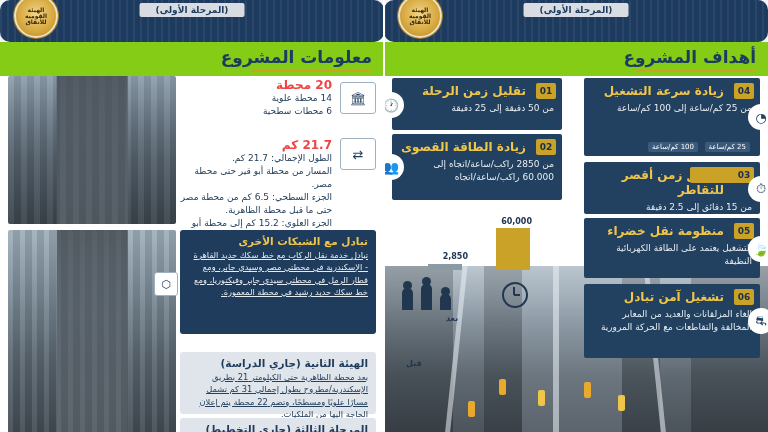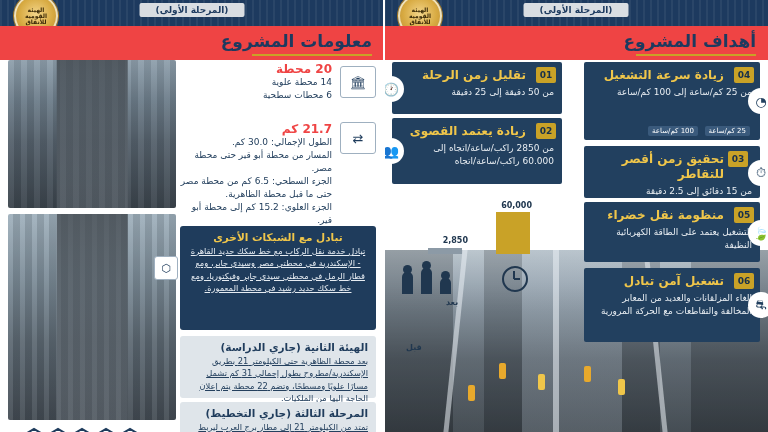--- a/index.html
+++ b/index.html
@@ -8,38 +8,38 @@
     background:#ffffff;
     font-family:"DejaVu Sans","Liberation Sans",sans-serif;
   }
   .page{position:relative;width:768px;height:432px;display:flex;}
   .panel{position:relative;height:432px;overflow:hidden;background:#f2f4f7;}
   .panel-left{width:384px;}
   .panel-right{width:384px;}
   .divider{position:absolute;left:383px;top:0;width:2px;height:432px;background:#ffffff;z-index:40;}
 
   
-  .topband{position:relative;height:26px;background:#1d3a5f;overflow:hidden;}
+  .topband{position:relative;height:42px;background:#1d3a5f;overflow:hidden;border-radius:10px;}
   .topband .pattern{position:absolute;inset:0;
     background:repeating-linear-gradient(90deg,rgba(255,255,255,.06) 0 2px,transparent 2px 7px);}
   .phase-pill{
     position:absolute;top:3px;left:50%;transform:translateX(-50%);
     background:#d9dde2;color:#1d3a5f;font-size:9px;font-weight:bold;
     padding:2px 16px;border-radius:2px;white-space:nowrap;
   }
   .seal{
     position:absolute;top:-6px;left:14px;width:40px;height:40px;border-radius:50%;
     background:radial-gradient(circle at 50% 45%,#f3d58a 0%,#d8ab43 55%,#b8862a 100%);
     border:2px solid #f0e2bb;box-shadow:0 0 0 1px #a8791f;
     display:flex;align-items:center;justify-content:center;
   }
   .seal span{font-size:6px;color:#3c2b08;font-weight:bold;text-align:center;line-height:1.05;}
 
   
-  .head-wrap{position:relative;height:34px;background:#ef4444;}
+  .head-wrap{position:relative;height:34px;background:#84cc16;}
   .head-title{
     position:absolute;top:5px;right:12px;font-size:17px;font-weight:bold;color:#1d3a5f;
   }
   .head-rule{position:absolute;right:12px;top:28px;width:120px;height:2px;background:#c9a227;}
 
   
   .left-body{position:relative;height:372px;background:#ffffff;}
   .photo-left{
     position:absolute;left:0;bottom:0;width:384px;height:182px;overflow:hidden;
   }
@@ -181,33 +181,33 @@
       <div class="goal blue card-l" style="top:2px;height:52px;">
         <div class="num" style="right:6px;">01</div>
         <div class="ico" style="left:-14px;top:14px;">🕐</div>
         <div class="ttl" style="padding-right:28px;">تقليل زمن الرحلة</div>
         <div class="txt">من 50 دقيقة إلى 25 دقيقة</div>
       </div>
 
       <div class="goal blue card-l" style="top:58px;height:66px;">
         <div class="num" style="right:6px;">02</div>
         <div class="ico" style="left:-14px;top:20px;">👥</div>
-        <div class="ttl" style="padding-right:28px;">زيادة يعتمد القصوى</div>
+        <div class="ttl" style="padding-right:28px;">زيادة الطاقة القصوى</div>
         <div class="txt">من 2850 راكب/ساعة/اتجاه إلى 60.000 راكب/ساعة/اتجاه</div>
       </div>
 
       <div class="bar-area" style="left:12px;top:130px;width:150px;height:64px;">
         <div class="bar" style="right:16px;width:34px;height:42px;"></div>
         <div class="bar" style="right:84px;width:34px;height:6px;background:#8c9aa6;"></div>
         <div class="barlab" style="right:14px;bottom:44px;">60,000</div>
         <div class="barlab" style="right:78px;bottom:9px;">2,850</div>
       </div>
 
       <div class="goal blue card-r" style="top:86px;height:52px;">
-        <div class="num" style="right:12px;">03</div>
+        <div class="num" style="right:6px;padding-left:44px;">03</div>
         <div class="ico" style="right:-14px;top:14px;">⏱</div>
         <div class="ttl" style="padding-right:28px;">تحقيق زمن أقصر للتقاطر</div>
         <div class="txt">من 15 دقائق إلى 2.5 دقيقة</div>
       </div>
 
       <div class="goal blue card-r" style="top:142px;height:60px;">
         <div class="num" style="right:6px;">05</div>
         <div class="ico" style="right:-14px;top:18px;color:#2f7d4f;">🍃</div>
         <div class="ttl" style="padding-right:28px;">منظومة نقل خضراء</div>
         <div class="txt">التشغيل يعتمد على الطاقة الكهربائية النظيفة</div>
@@ -266,28 +266,28 @@
           <div class="stat-big">20 محطة</div>
           <div class="stat-txt">14 محطة علوية</div>
           <div class="stat-txt">6 محطات سطحية</div>
         </div>
       </div>
 
       <div class="stat-row" style="right:8px;top:62px;width:196px;align-items:flex-start;">
         <div class="icon-sq">⇄</div>
         <div>
           <div class="stat-big">21.7 كم</div>
-          <div class="stat-txt">الطول الإجمالي: 30.0 كم.</div>
+          <div class="stat-txt">الطول الإجمالي: 21.7 كم.</div>
           <div class="stat-txt">المسار من محطة أبو قير حتى محطة مصر.</div>
           <div class="stat-txt">الجزء السطحي: 6.5 كم من محطة مصر حتى ما قبل محطة الظاهرية.</div>
           <div class="stat-txt">الجزء العلوي: 15.2 كم إلى محطة أبو قير.</div>
         </div>
       </div>
 
-      <div class="info-box bx-blue" style="right:8px;top:166px;width:196px;height:104px;text-align:center;">
+      <div class="info-box bx-blue" style="right:8px;top:154px;width:196px;height:104px;">
         <div class="h">تبادل مع الشبكات الأخرى</div>
         <div class="b">تبادل خدمة نقل الركاب مع خط سكك حديد القاهرة - الإسكندرية في محطتي مصر وسيدي جابر، ومع قطار الرمل في محطتي سيدي جابر وفيكتوريا، ومع خط سكك حديد رشيد في محطة المعمورة.</div>
       </div>
       <div style="position:absolute;right:206px;top:196px;width:22px;height:22px;border:1px solid #9fb0c0;border-radius:3px;display:flex;align-items:center;justify-content:center;font-size:11px;color:#1f3c5c;background:#fff;">⬡</div>
 
       <div class="info-box bx-lgray" style="right:8px;top:276px;width:196px;height:62px;">
         <div class="h">الهيئة الثانية (جاري الدراسة)</div>
         <div class="b">بعد محطة الظاهرية حتى الكيلومتر 21 بطريق الإسكندرية/مطروح بطول إجمالي 31 كم تشمل مسارًا علويًا ومسطحًا، وتضم 22 محطة يتم إعلان الحاجة إليها من الملكيات.</div>
       </div>
 

